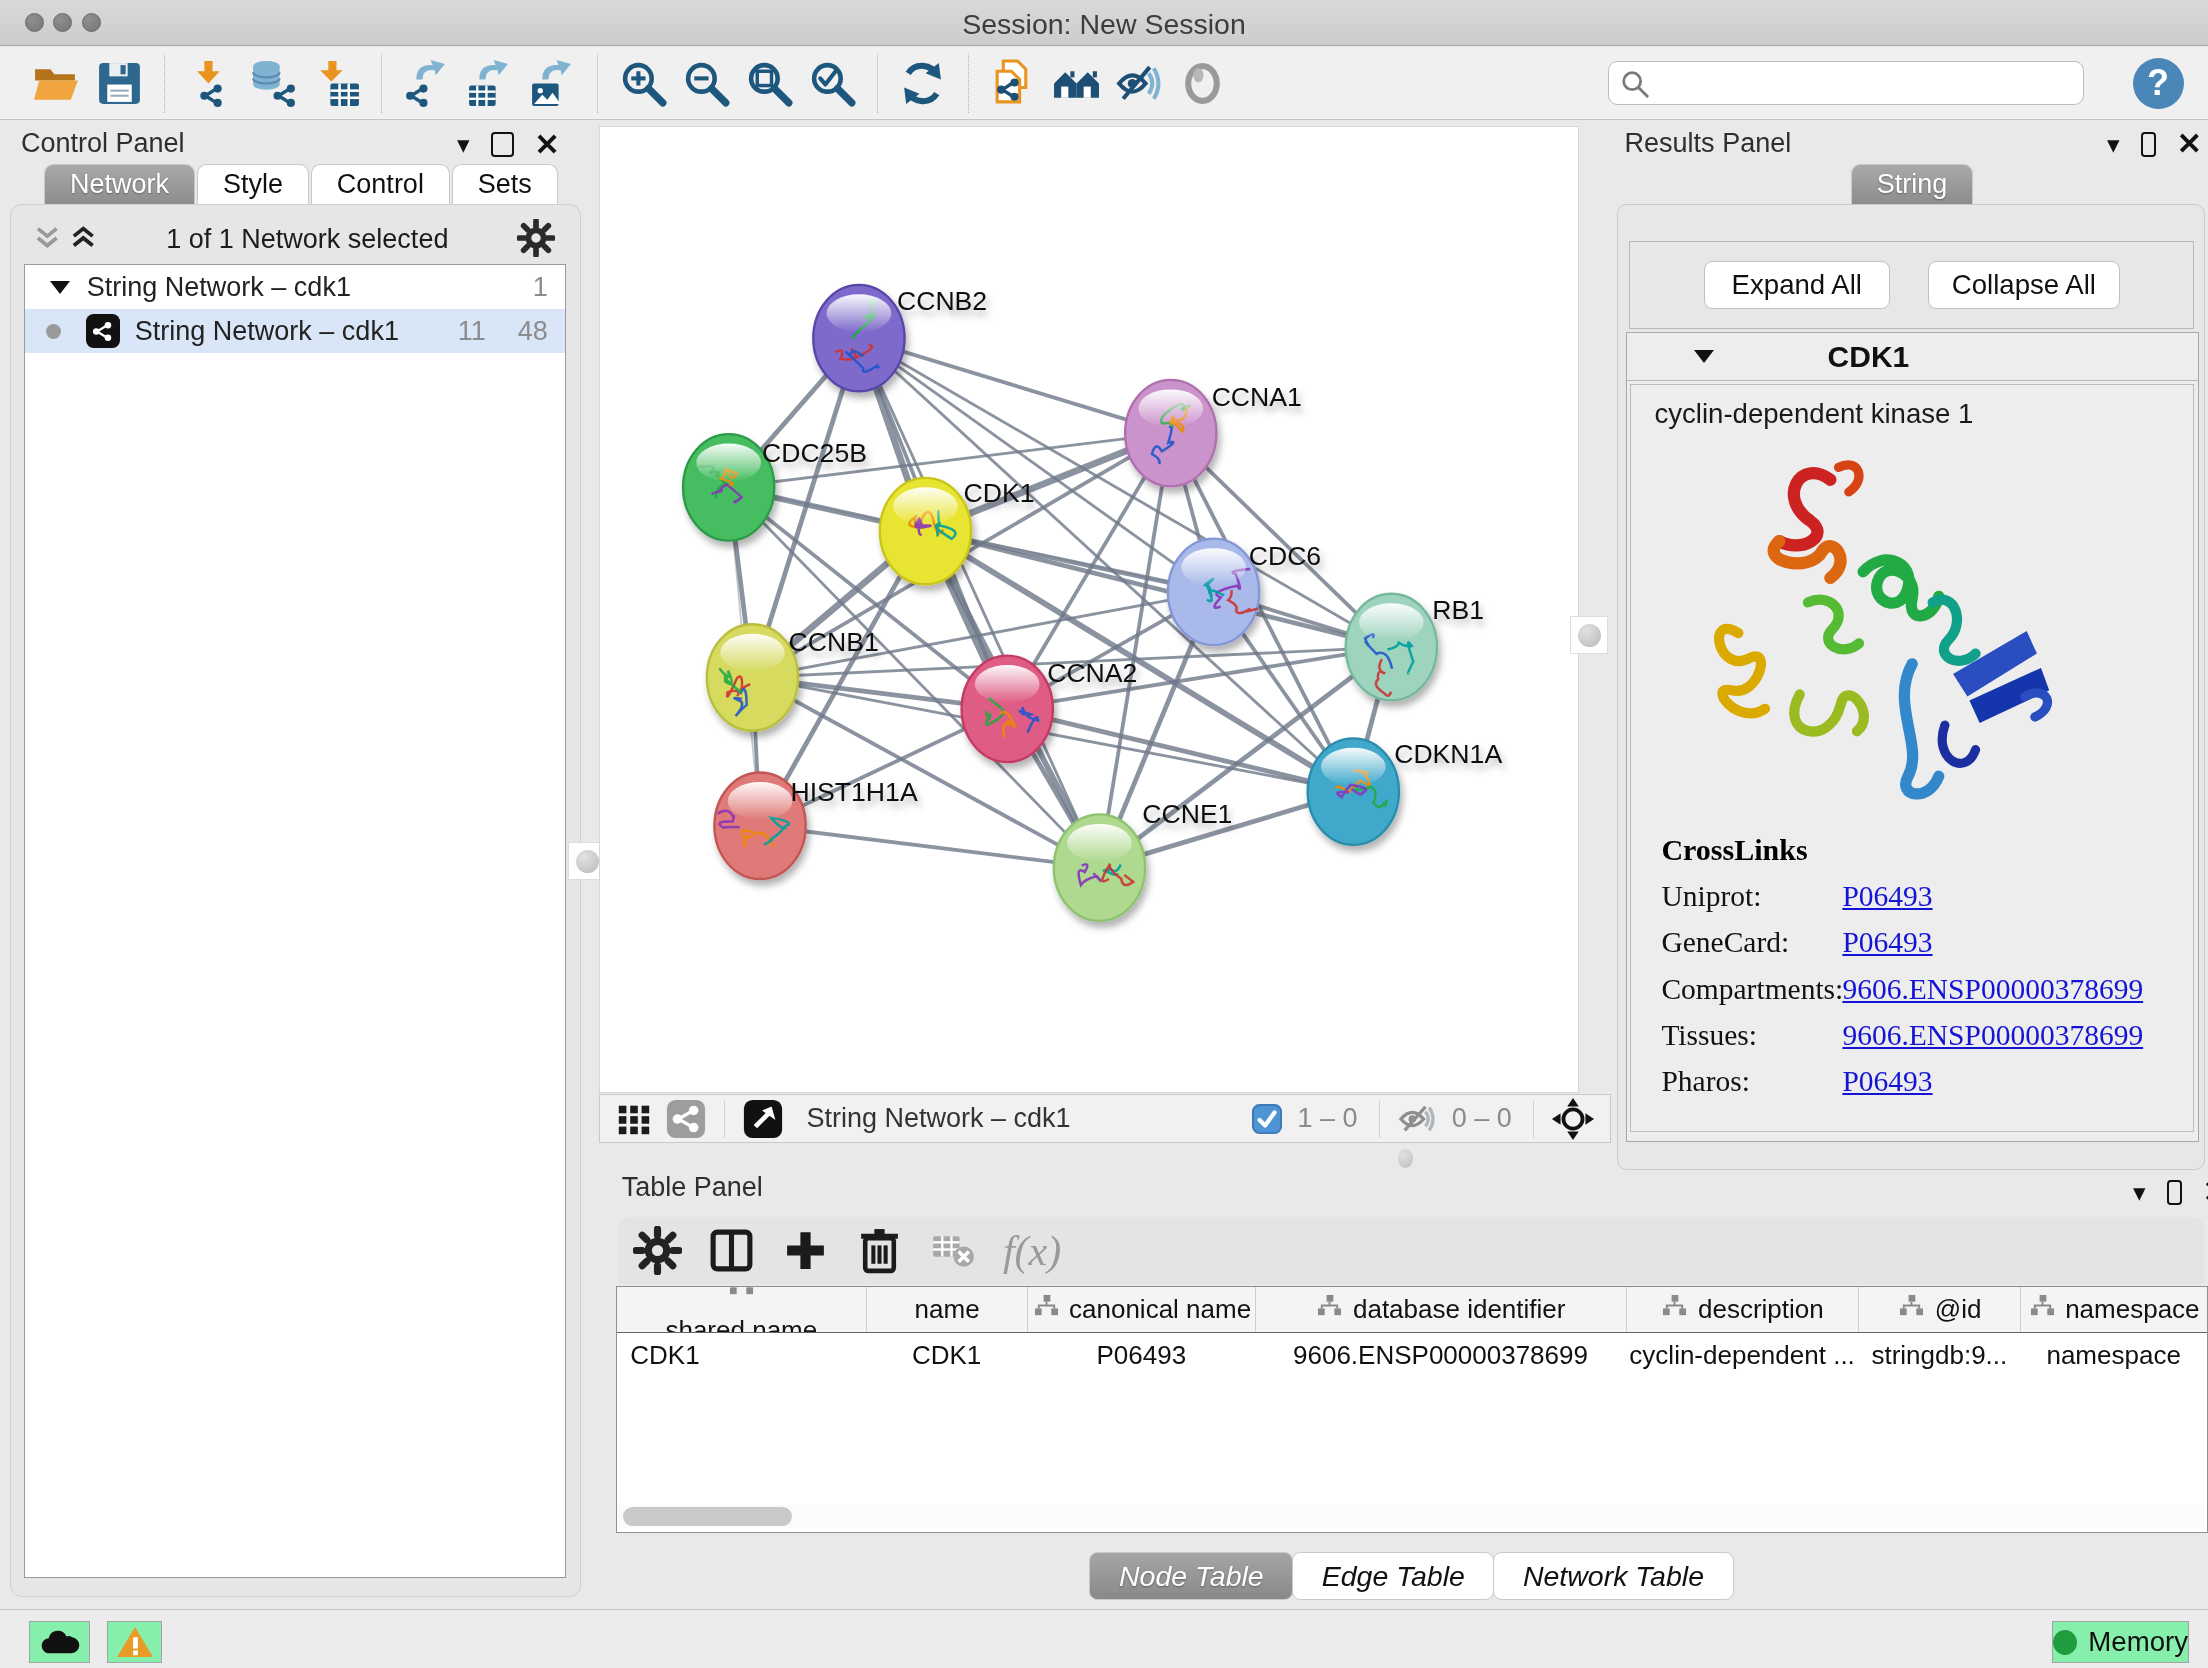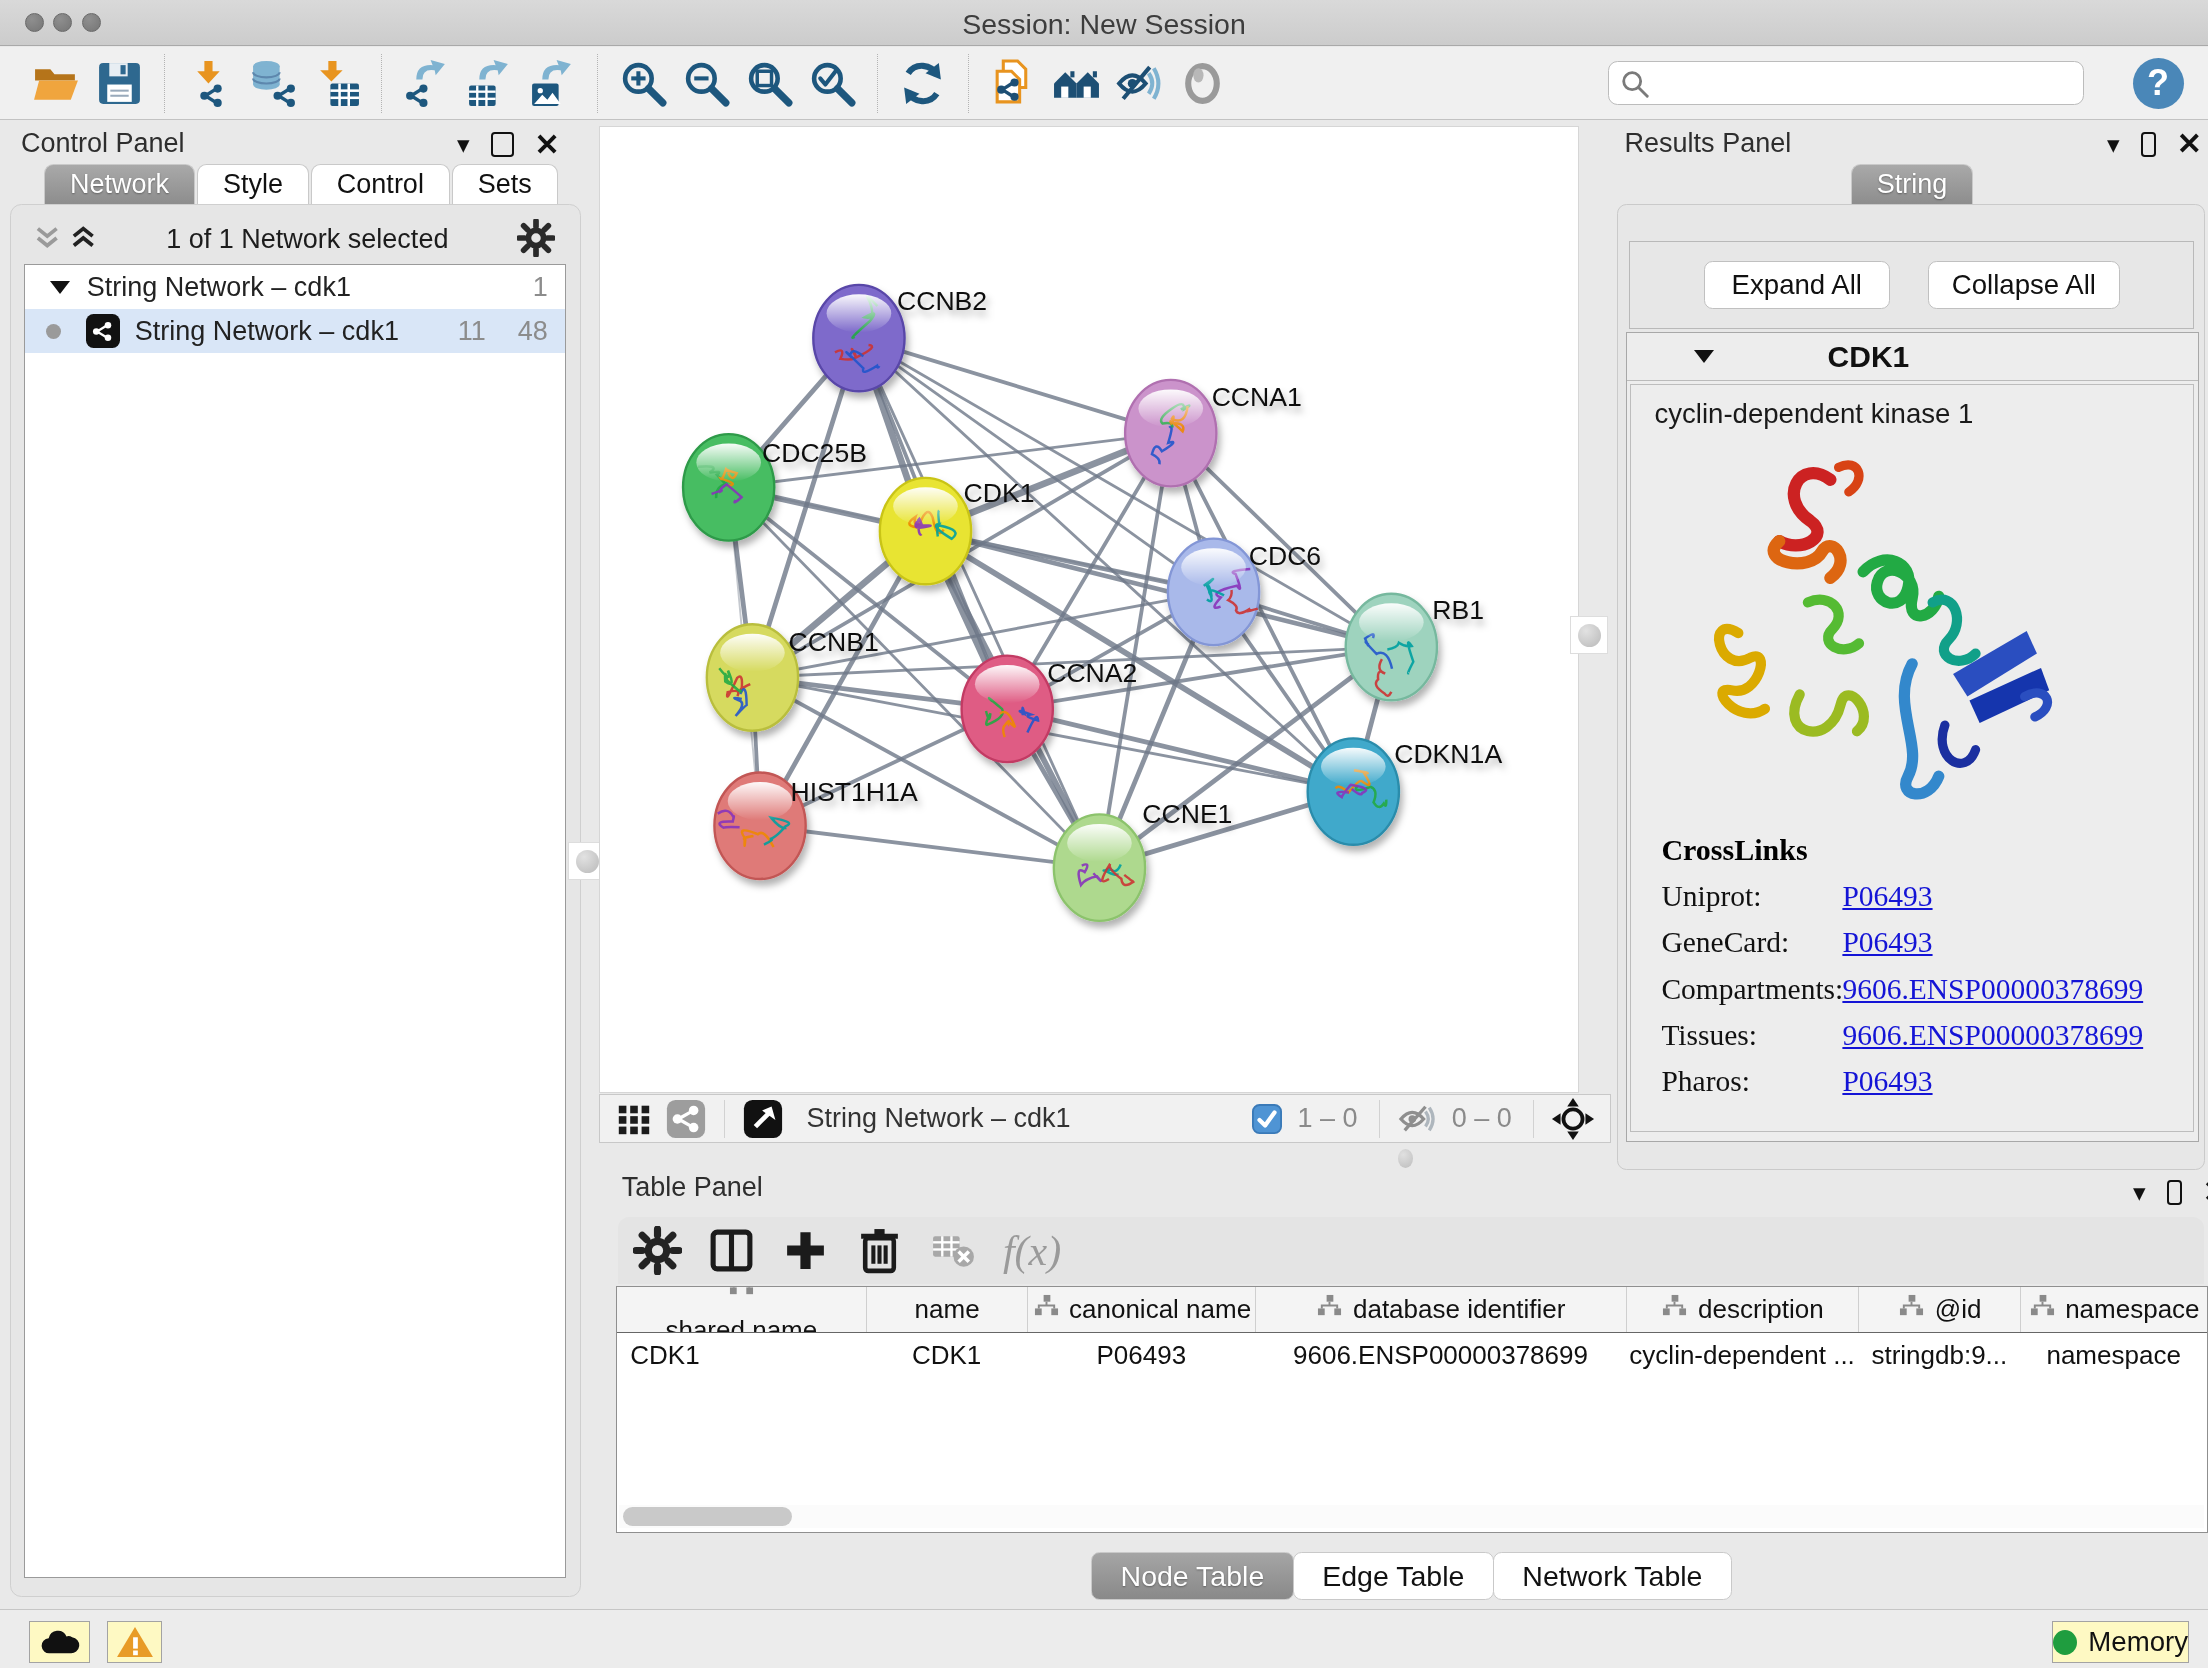--- a/index.html
+++ b/index.html
@@ -105,29 +105,29 @@
   .fx { font-family:"Liberation Serif", serif; font-style:italic; font-size:42px; color:#9a9a9a; }
   .tp-table { position:absolute; left:0; top:118px; width:1592px; height:247px; background:#fff; border:1.9px solid #8f8f8f; }
   .tp-hrow { display:flex; height:46px; background:#f4f4f4; border-bottom:1.9px solid #666; }
   .tp-hcell { display:flex; align-items:center; justify-content:center; font-size:26px; color:#111;
               border-left:1px solid #cfcfcf; gap:9.5px; overflow:hidden; white-space:nowrap; }
   .tp-hcell:first-child { border-left:none; }
   .tp-row { display:flex; height:44px; font-size:26px; color:#111; }
   .tp-cell { display:flex; align-items:center; overflow:hidden; white-space:nowrap; }
   .tp-scroll { position:absolute; left:1.9px; bottom:3.8px; width:1585px; height:23px; background:#fbfbfb; }
   .tp-thumb { position:absolute; left:3.8px; top:1.9px; width:169px; height:19px; background:#c9c9c9; border-radius:9.5px; }
-  .tp-tabs { position:absolute; left:0; right:0; top:384px; display:flex; justify-content:center; }
+  .tp-tabs { position:absolute; left:0; right:0; top:384px; display:flex; justify-content:center;font-style:italic; }
   .tp-tab { height:48px; padding:0 28.5px; display:flex; align-items:center; font-size:28.5px; background:#fff;
             border:1px solid #c9c9c9; color:#111; border-radius:8.6px; margin-left:-1px; position:relative; }
   .tp-tab.selected { background:linear-gradient(#a5a5a5,#898989); color:#fff; text-shadow:0 1px 1.9px rgba(0,0,0,.35); z-index:2; }
 
   
   .bottom-bar { position:absolute; left:0; top:1609px; width:2208px; height:59px; background:#ececec;
                 border-top:1.9px solid #c6c6c6; }
-  .bb-btn { position:absolute; top:11.4px; height:42px; background:#fef9c3; border:1.9px solid #a3a3a3;
+  .bb-btn { position:absolute; top:11.4px; height:42px; background:#86efac; border:1.9px solid #a3a3a3;
             display:flex; align-items:center; justify-content:center; }
   .memory-btn { left:2052px; width:137px; gap:11.4px; font-size:27.6px; color:#111; }
   .mem-dot { width:25px; height:25px; border-radius:50%; }
 
   svg text { font-family:"Liberation Sans", sans-serif; }
 </style>
 </head>
 <body>
 
 <div>

